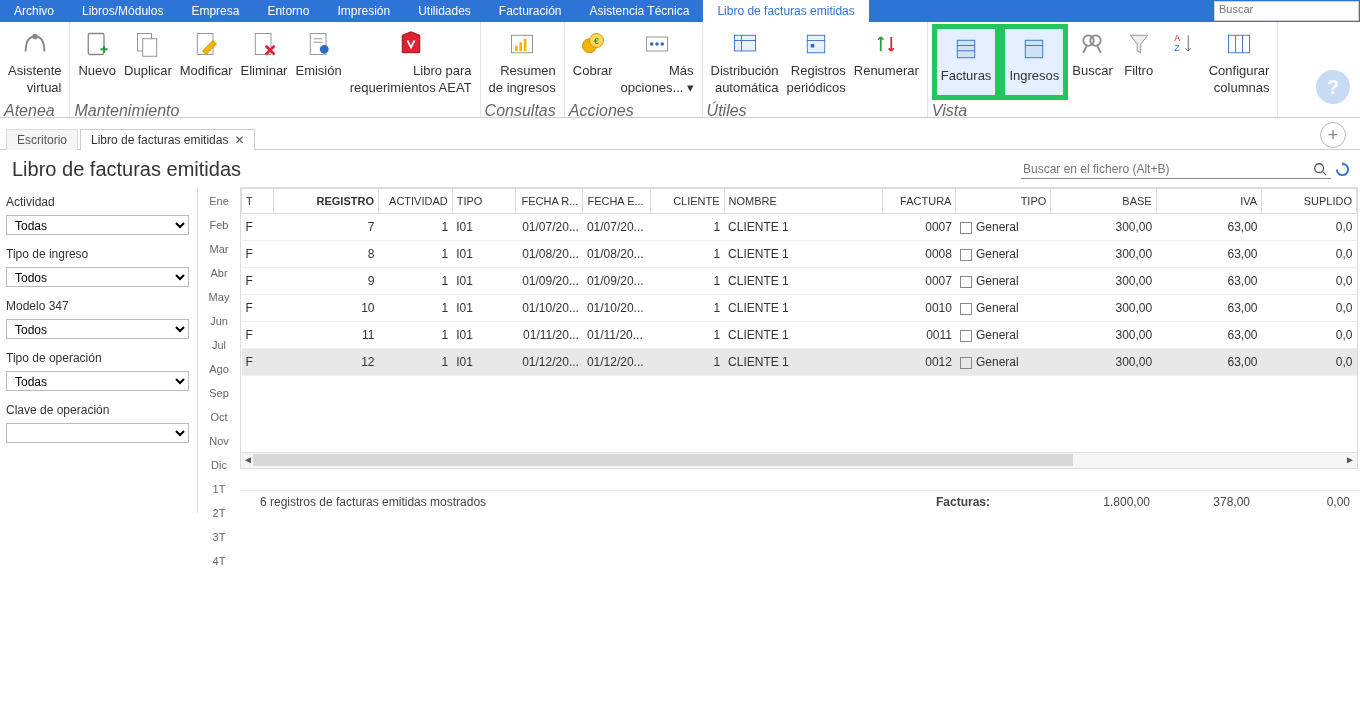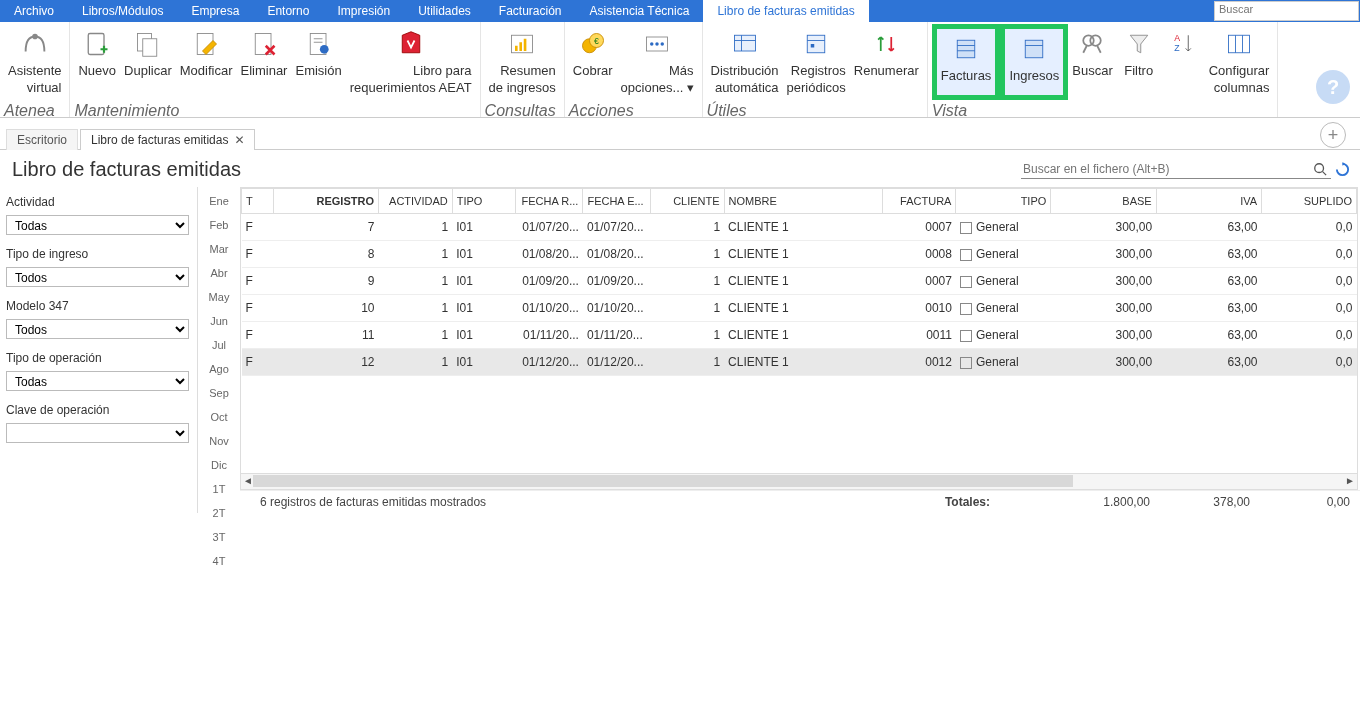--- a/index.html
+++ b/index.html
@@ -67,21 +67,21 @@
 .grid tr.selected td { background: #e8e8e8; }
 .grid .ralign { text-align: right; }
 .grid .chk { display: inline-block; width: 12px; height: 12px; border: 1px solid #888; margin-right: 4px; vertical-align: middle; }
 .hscroll { height: 16px; border: 1px solid #ddd; border-top: none; margin: 0 2px 0 0; background: #f5f5f5; position: relative; }
 .hscroll .thumb { position: absolute; left: 12px; top: 1px; height: 12px; width: 820px; background: #d8d8d8; }
 .hscroll .arr { position: absolute; top: 0; width: 14px; height: 14px; text-align: center; font-size: 10px; color: #555; line-height: 14px; }
 .hscroll .arr.left { left: 0; }
 .hscroll .arr.right { right: 0; }
 
 
-.footer { display: flex; padding: 4px 10px 4px 10px; font-size: 12px; color: #444; align-items: center; border-top: 1px solid #eee; }
+.footer { display: flex; padding: 4px 10px 4px 10px; font-size: 12px; color: #444; align-items: center; border-top: 1px solid #eee; margin-top: 21px; }
 .footer .status { flex: 1; padding-left: 10px; }
 .footer .totals-label { font-weight: bold; margin-right: 60px; }
 .footer .total-val { width: 100px; text-align: right; }
 
 
 svg { display: block; }
 
 
 .under-ribbon { position: relative; }
 .plus-row { height: 32px; position: relative; }
@@ -516,21 +516,21 @@
             </tbody>
         </table>
       </div>
       <div class="hscroll">
         <span class="arr left">◄</span>
         <div class="thumb"></div>
         <span class="arr right">►</span>
       </div>
       <div class="footer">
         <div class="status">6 registros de facturas emitidas mostrados</div>
-        <div class="totals-label">Totales:</div>
+        <div class="totals-label">Facturas:</div>
         <div class="total-val">1.800,00</div>
         <div class="total-val">378,00</div>
         <div class="total-val">0,00</div>
       </div>
     </div>
   </div>
 
 </div>
 
 </body></html>

